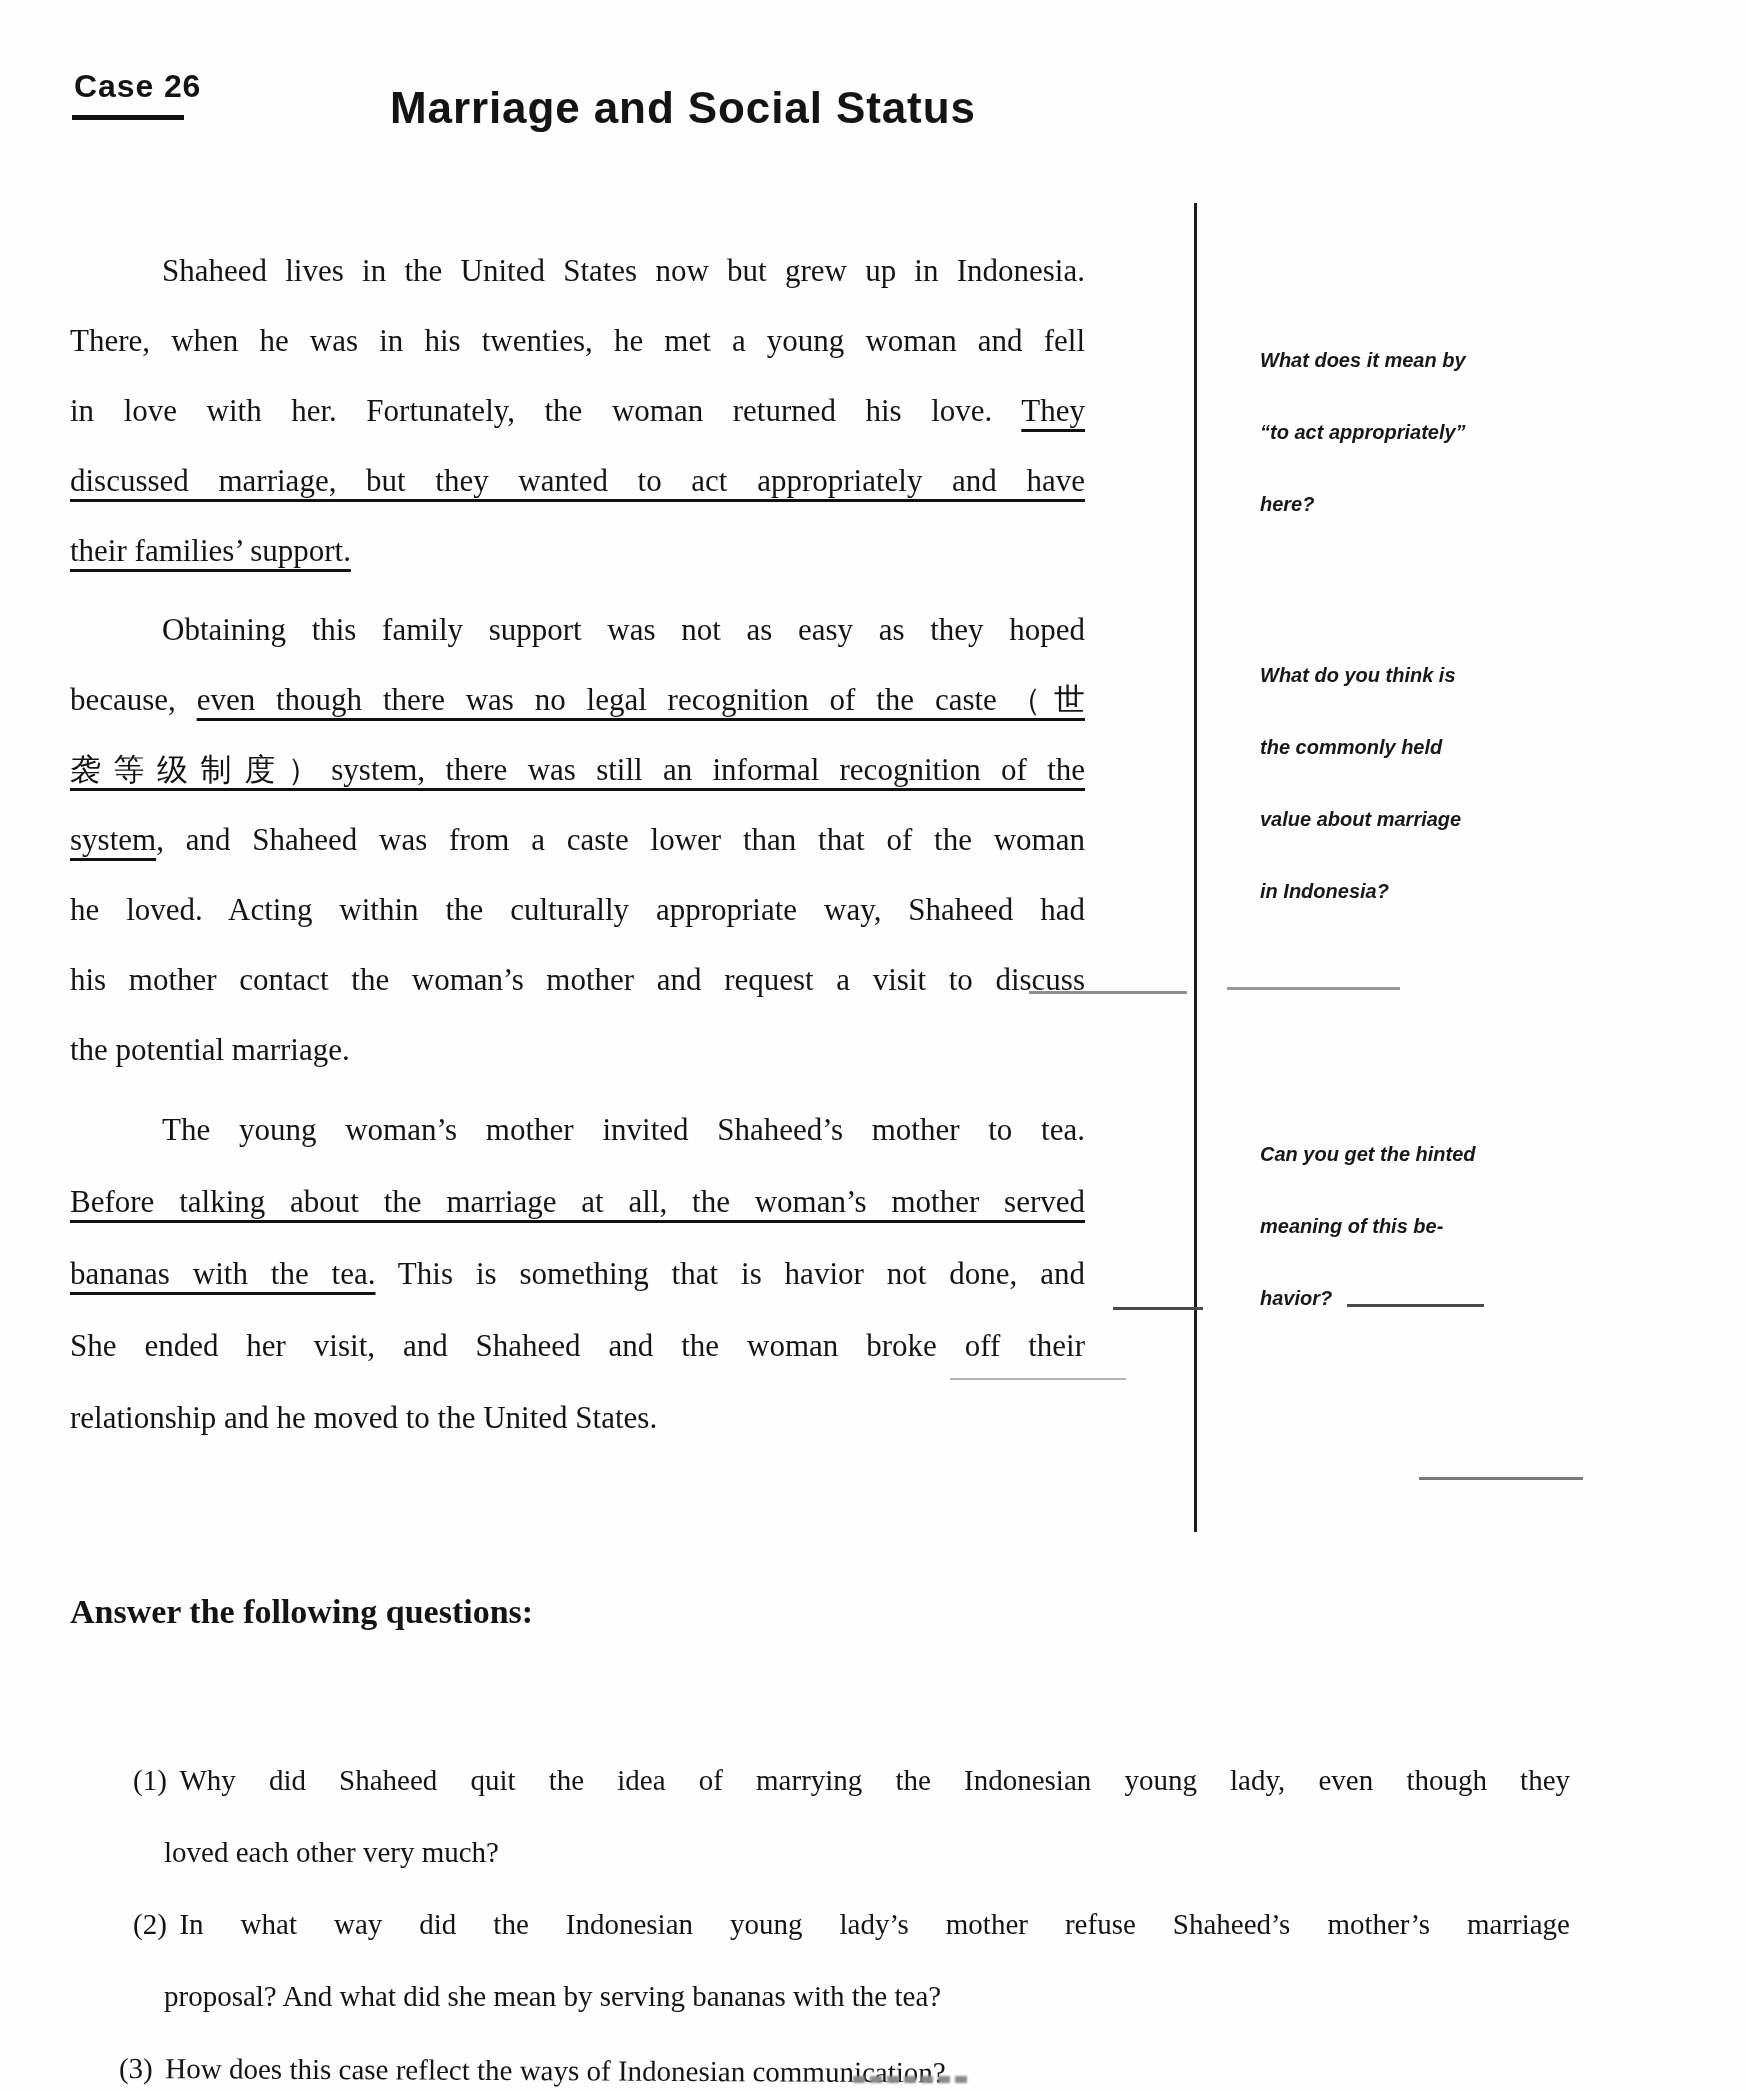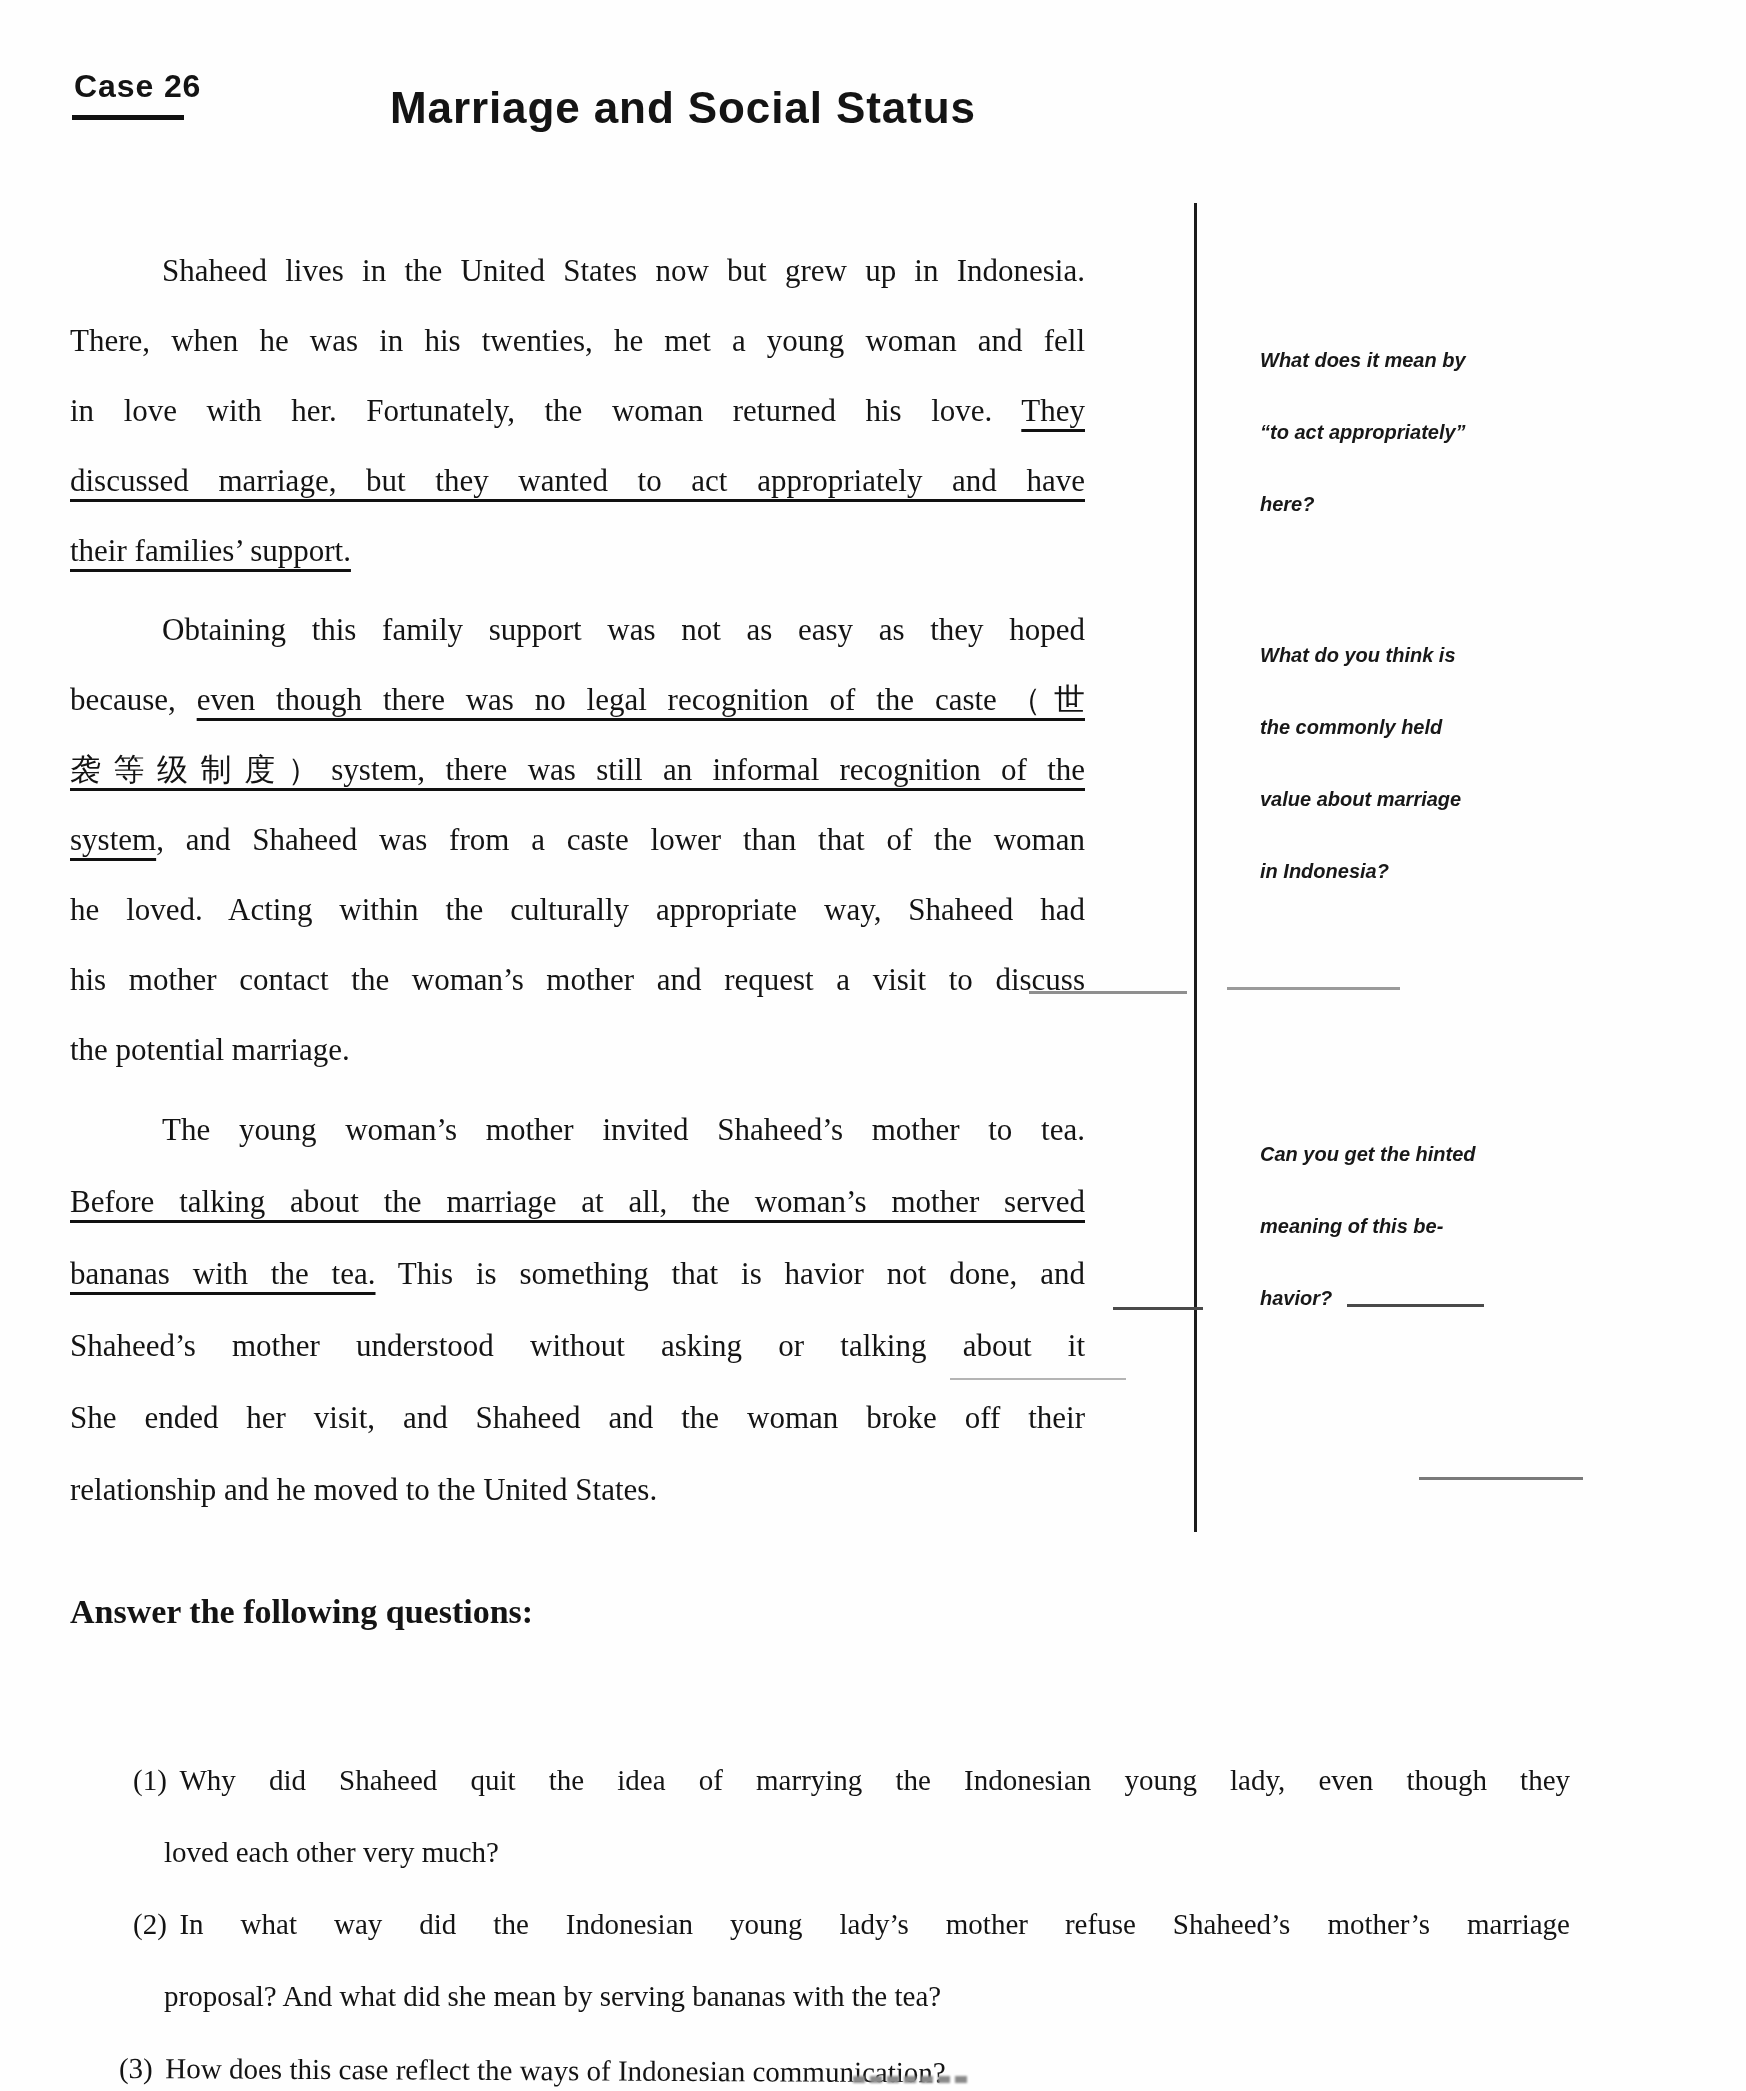--- a/index.html
+++ b/index.html
@@ -62,35 +62,34 @@
         <div class="line just"><span class="ul">袭等级制度）system, there was still an informal recognition of the</span></div>
         <div class="line just"><span class="ul">system</span><span>, and Shaheed was from a caste lower than that of the woman</span></div>
         <div class="line just"><span>he loved. Acting within the culturally appropriate way, Shaheed had</span></div>
         <div class="line just"><span>his mother contact the woman’s mother and request a visit to discuss</span></div>
         <div class="line"><span>the potential marriage.</span></div>
       </div>
       <div class="para lh80">
         <div class="line just indent"><span>The young woman’s mother invited Shaheed’s mother to tea.</span></div>
         <div class="line just"><span class="ul">Before talking about the marriage at all, the woman’s mother served</span></div>
         <div class="line just"><span class="ul">bananas with the tea.</span><span> This is something that is havior not done, and</span></div>
-        <div class="line just"><span>Shaheed’s mother understood without asking or talking about it</span></div>
         <div class="line just"><span>She ended her visit, and Shaheed and the woman broke off their</span></div>
         <div class="line"><span>relationship and he moved to the United States.</span></div>
       </div>
     </div>
 
   <div class="divider"></div>
 
   <div id="notes-root">
       <div class="note" style="top: 324px;">
         <div class="note-line">What does it mean by</div>
         <div class="note-line">“to act appropriately”</div>
         <div class="note-line">here?</div>
       </div>
-      <div class="note" style="top: 619px; font-style: italic;">
+      <div class="note" style="top: 639px; font-style: italic;">
         <div class="note-line">What do you think is</div>
         <div class="note-line">the commonly held</div>
         <div class="note-line">value about marriage</div>
         <div class="note-line">in Indonesia?</div>
       </div>
       <div class="note" style="top: 1118px;">
         <div class="note-line">Can you get the hinted</div>
         <div class="note-line">meaning of this be-</div>
         <div class="note-line">havior?</div>
       </div>

